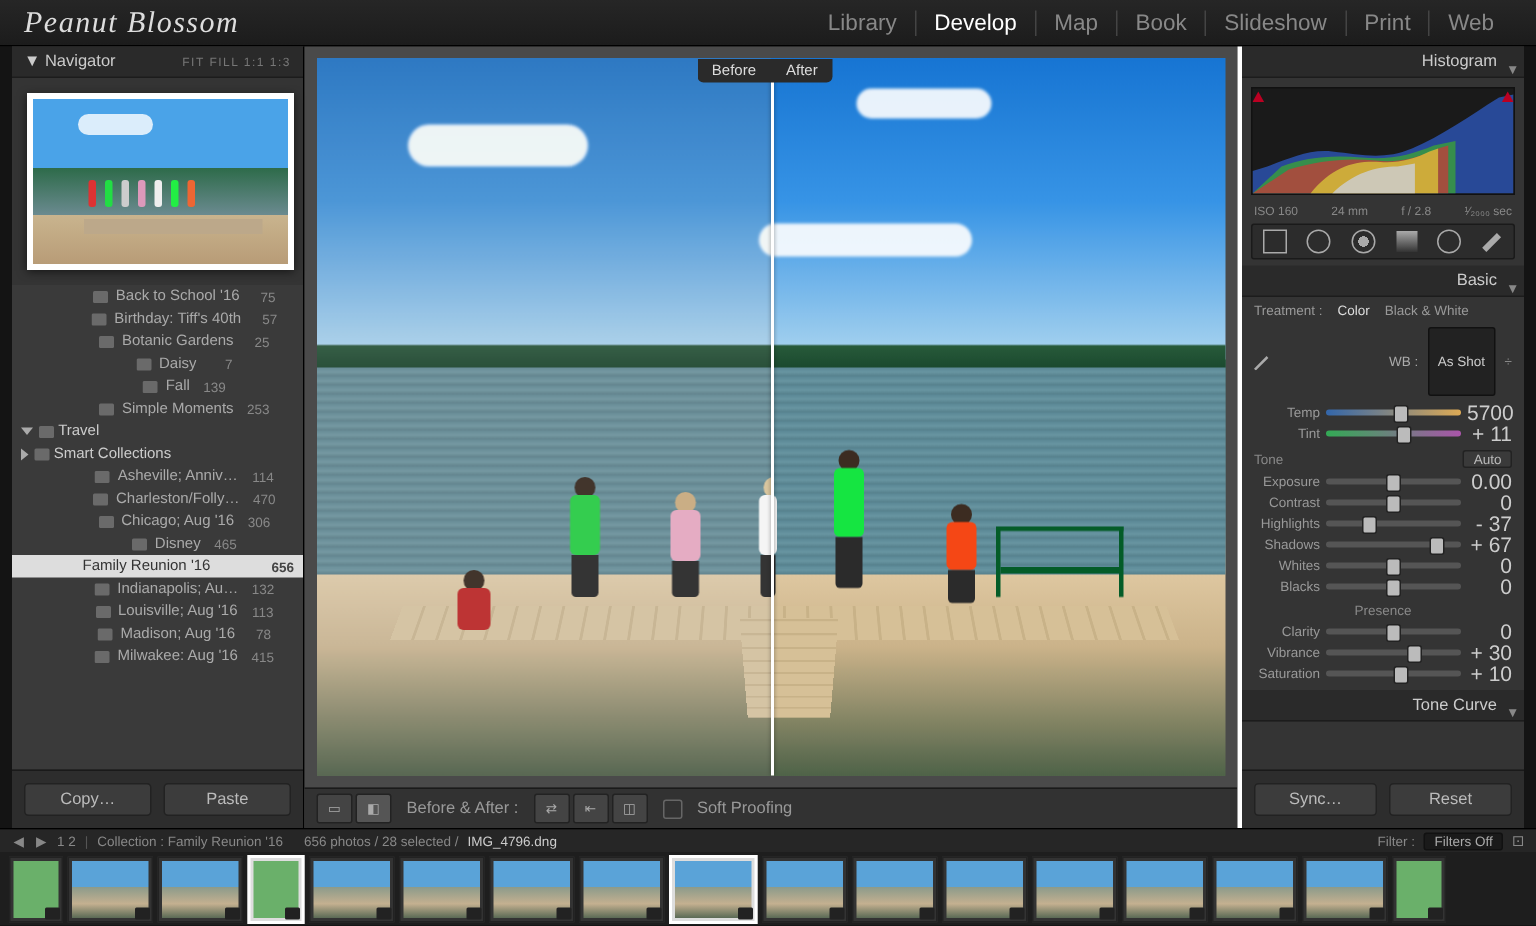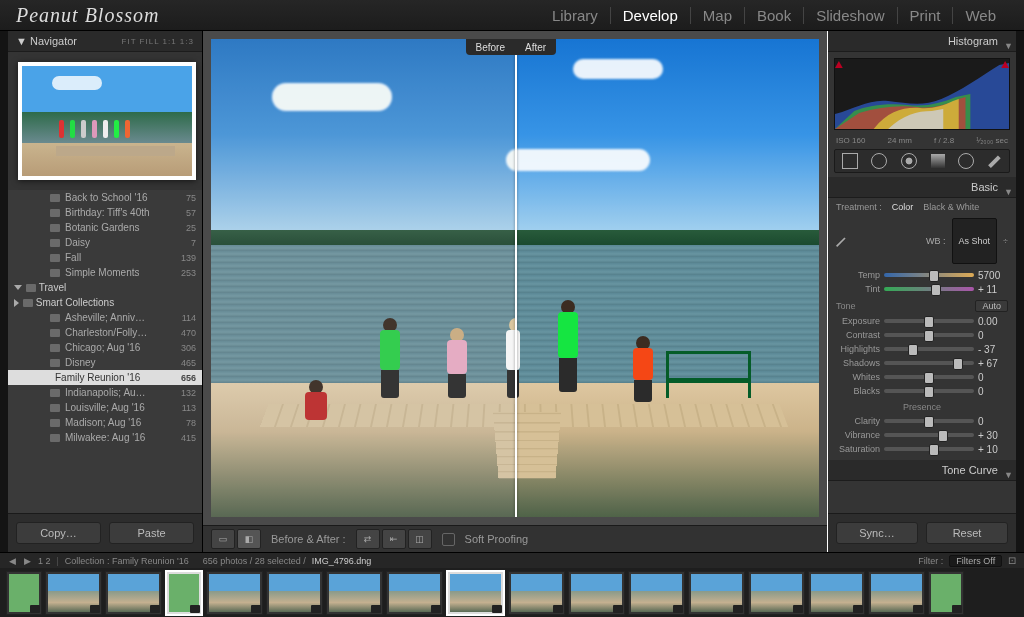--- a/index.html
+++ b/index.html
@@ -16,40 +16,40 @@
   .header{height:30px;background:linear-gradient(#262626,#1c1c1c);display:flex;justify-content:space-between;align-items:center;padding:0 16px;border-bottom:1px solid #000;}
   .brand{font-family:Georgia,serif;font-size:20px;letter-spacing:1px;color:#ddd;font-style:italic;}
   .modules{display:flex;gap:0;color:#888;font-size:15px;align-items:center;}
   .modules span{padding:0 12px;border-right:1px solid #444;cursor:pointer;}
   .modules span:last-child{border-right:none;}
   .modules .active{color:#fff;font-weight:400;}
   
   .mainrow{flex:1;display:flex;min-height:0;}
   .panel{background:#343434;display:flex;flex-direction:column;}
   .panel.left{width:194px;border-right:1px solid #000;}
-  .panel.right{width:188px;border-left:1px solid #ffffff;}
+  .panel.right{width:188px;border-left:3px solid #ffffff;}
   .center{flex:1;background:#4a4a4a;display:flex;flex-direction:column;min-width:0;}
   
   .phead{height:20px;background:#2a2a2a;display:flex;align-items:center;justify-content:space-between;padding:0 8px;font-size:11px;color:#ccc;border-bottom:1px solid #1c1c1c;}
   .phead .tri{font-size:9px;color:#888;}
   .phead.rt{justify-content:flex-end;gap:6px;}
   .fitfill{font-size:8px;color:#777;letter-spacing:1px;}
   
   .navprev{padding:10px;background:#343434;}
   .navimg{width:170px;height:110px;border:4px solid #fff;box-shadow:0 1px 6px rgba(0,0,0,.6);background:linear-gradient(#4aa3e8 0%,#4aa3e8 42%,#2e6b4a 42%,#6a8a8f 70%,#c9b48e 70%,#b89c77 100%);position:relative;overflow:hidden;}
   .navimg .cloud{position:absolute;top:10px;left:30px;width:50px;height:14px;background:#fff;border-radius:20px;opacity:.8;}
   .navimg .dock{position:absolute;left:20%;right:10%;bottom:18%;height:10px;background:#bca88a;}
   .navimg .ppl{position:absolute;bottom:35%;left:22%;display:flex;gap:6px;}
   .navimg .ppl i{display:block;width:5px;height:18px;border-radius:2px;}
   
   .folders{flex:1;overflow:hidden;background:#3a3a3a;font-size:10px;}
   .folders .row{display:flex;align-items:center;height:15px;padding-left:22px;color:#aaa;justify-content:space-between;padding-right:6px;}
   .folders .row .nm{display:flex;align-items:center;gap:5px;overflow:hidden;white-space:nowrap;text-overflow:ellipsis;}
   .folders .row .cnt{color:#888;font-size:9px;min-width:24px;text-align:right;}
-  .folders .row.lv2{padding-left:42px;}
+  .folders .row.lv2{padding-left:42px;justify-content:center;}
   .folders .row.sel{background:#ddd;color:#333;gap:32px;}
   .folders .row.sel .cnt{color:#444;font-weight:bold;}
   .ficon{width:10px;height:8px;background:#6a6a6a;border-radius:1px;display:inline-block;}
   .row.sel .ficon{background:#888;}
   .folders .group{display:flex;align-items:center;height:15px;padding:0 6px;color:#ccc;font-size:10px;}
   .tri{display:inline-block;width:0;height:0;margin-right:4px;}
   .tri.rt{border-top:4px solid transparent;border-bottom:4px solid transparent;border-left:5px solid #aaa;}
   .tri.dn{border-left:4px solid transparent;border-right:4px solid transparent;border-top:5px solid #aaa;}
   
   .panelfoot{display:flex;gap:8px;padding:8px;background:#2d2d2d;border-top:1px solid #1a1a1a;}
@@ -96,21 +96,21 @@
   .treat .act{color:#ddd;}
   .wbrow{display:flex;justify-content:flex-end;align-items:center;gap:6px;font-size:9px;color:#aaa;margin-bottom:4px;}
   .wbsel{background:#222;border:1px solid #111;padding:17px 6px;border-radius:2px;color:#ccc;}
   .slider{display:flex;align-items:center;height:14px;font-size:9px;color:#aaa;gap:4px;}
   .slider .lab{width:44px;text-align:right;color:#999;}
   .slider .track{flex:1;height:4px;background:linear-gradient(90deg,#3a6,#36a);border-radius:2px;position:relative;}
   .slider .track.temp{background:linear-gradient(90deg,#36a,#da5);}
   .slider .track.tint{background:linear-gradient(90deg,#3a5,#a5a);}
   .slider .track.gray{background:#555;}
   .slider .thumb{position:absolute;top:-3px;width:8px;height:10px;background:#bbb;border-radius:2px;transform:translateX(-50%);}
-  .slider .val{width:30px;text-align:left;color:#ccc;font-size:10px;}
+  .slider .val{width:30px;text-align:right;color:#ccc;font-size:14px;}
   .subhead{display:flex;justify-content:space-between;font-size:9px;color:#888;margin:4px 0 2px;align-items:center;}
   .subhead .auto{background:#3a3a3a;border:1px solid #222;padding:0 6px;border-radius:2px;color:#bbb;font-size:9px;}
   
   .filmstrip{height:64px;background:#1e1e1e;border-top:1px solid #000;display:flex;flex-direction:column;}
   .fsbar{height:15px;display:flex;align-items:center;padding:0 8px;font-size:9px;color:#888;justify-content:space-between;background:#262626;}
   .fsbar .left{display:flex;gap:6px;align-items:center;}
   .fsbar .navarrow{width:9px;height:9px;display:flex;align-items:center;justify-content:center;color:#888;}
   .fsbar .right{display:flex;gap:6px;align-items:center;}
   .fsel{background:#1a1a1a;border:1px solid #111;padding:0 6px;border-radius:2px;color:#aaa;}
   .thumbs{flex:1;display:flex;align-items:center;padding:2px 6px;gap:3px;overflow:hidden;}

